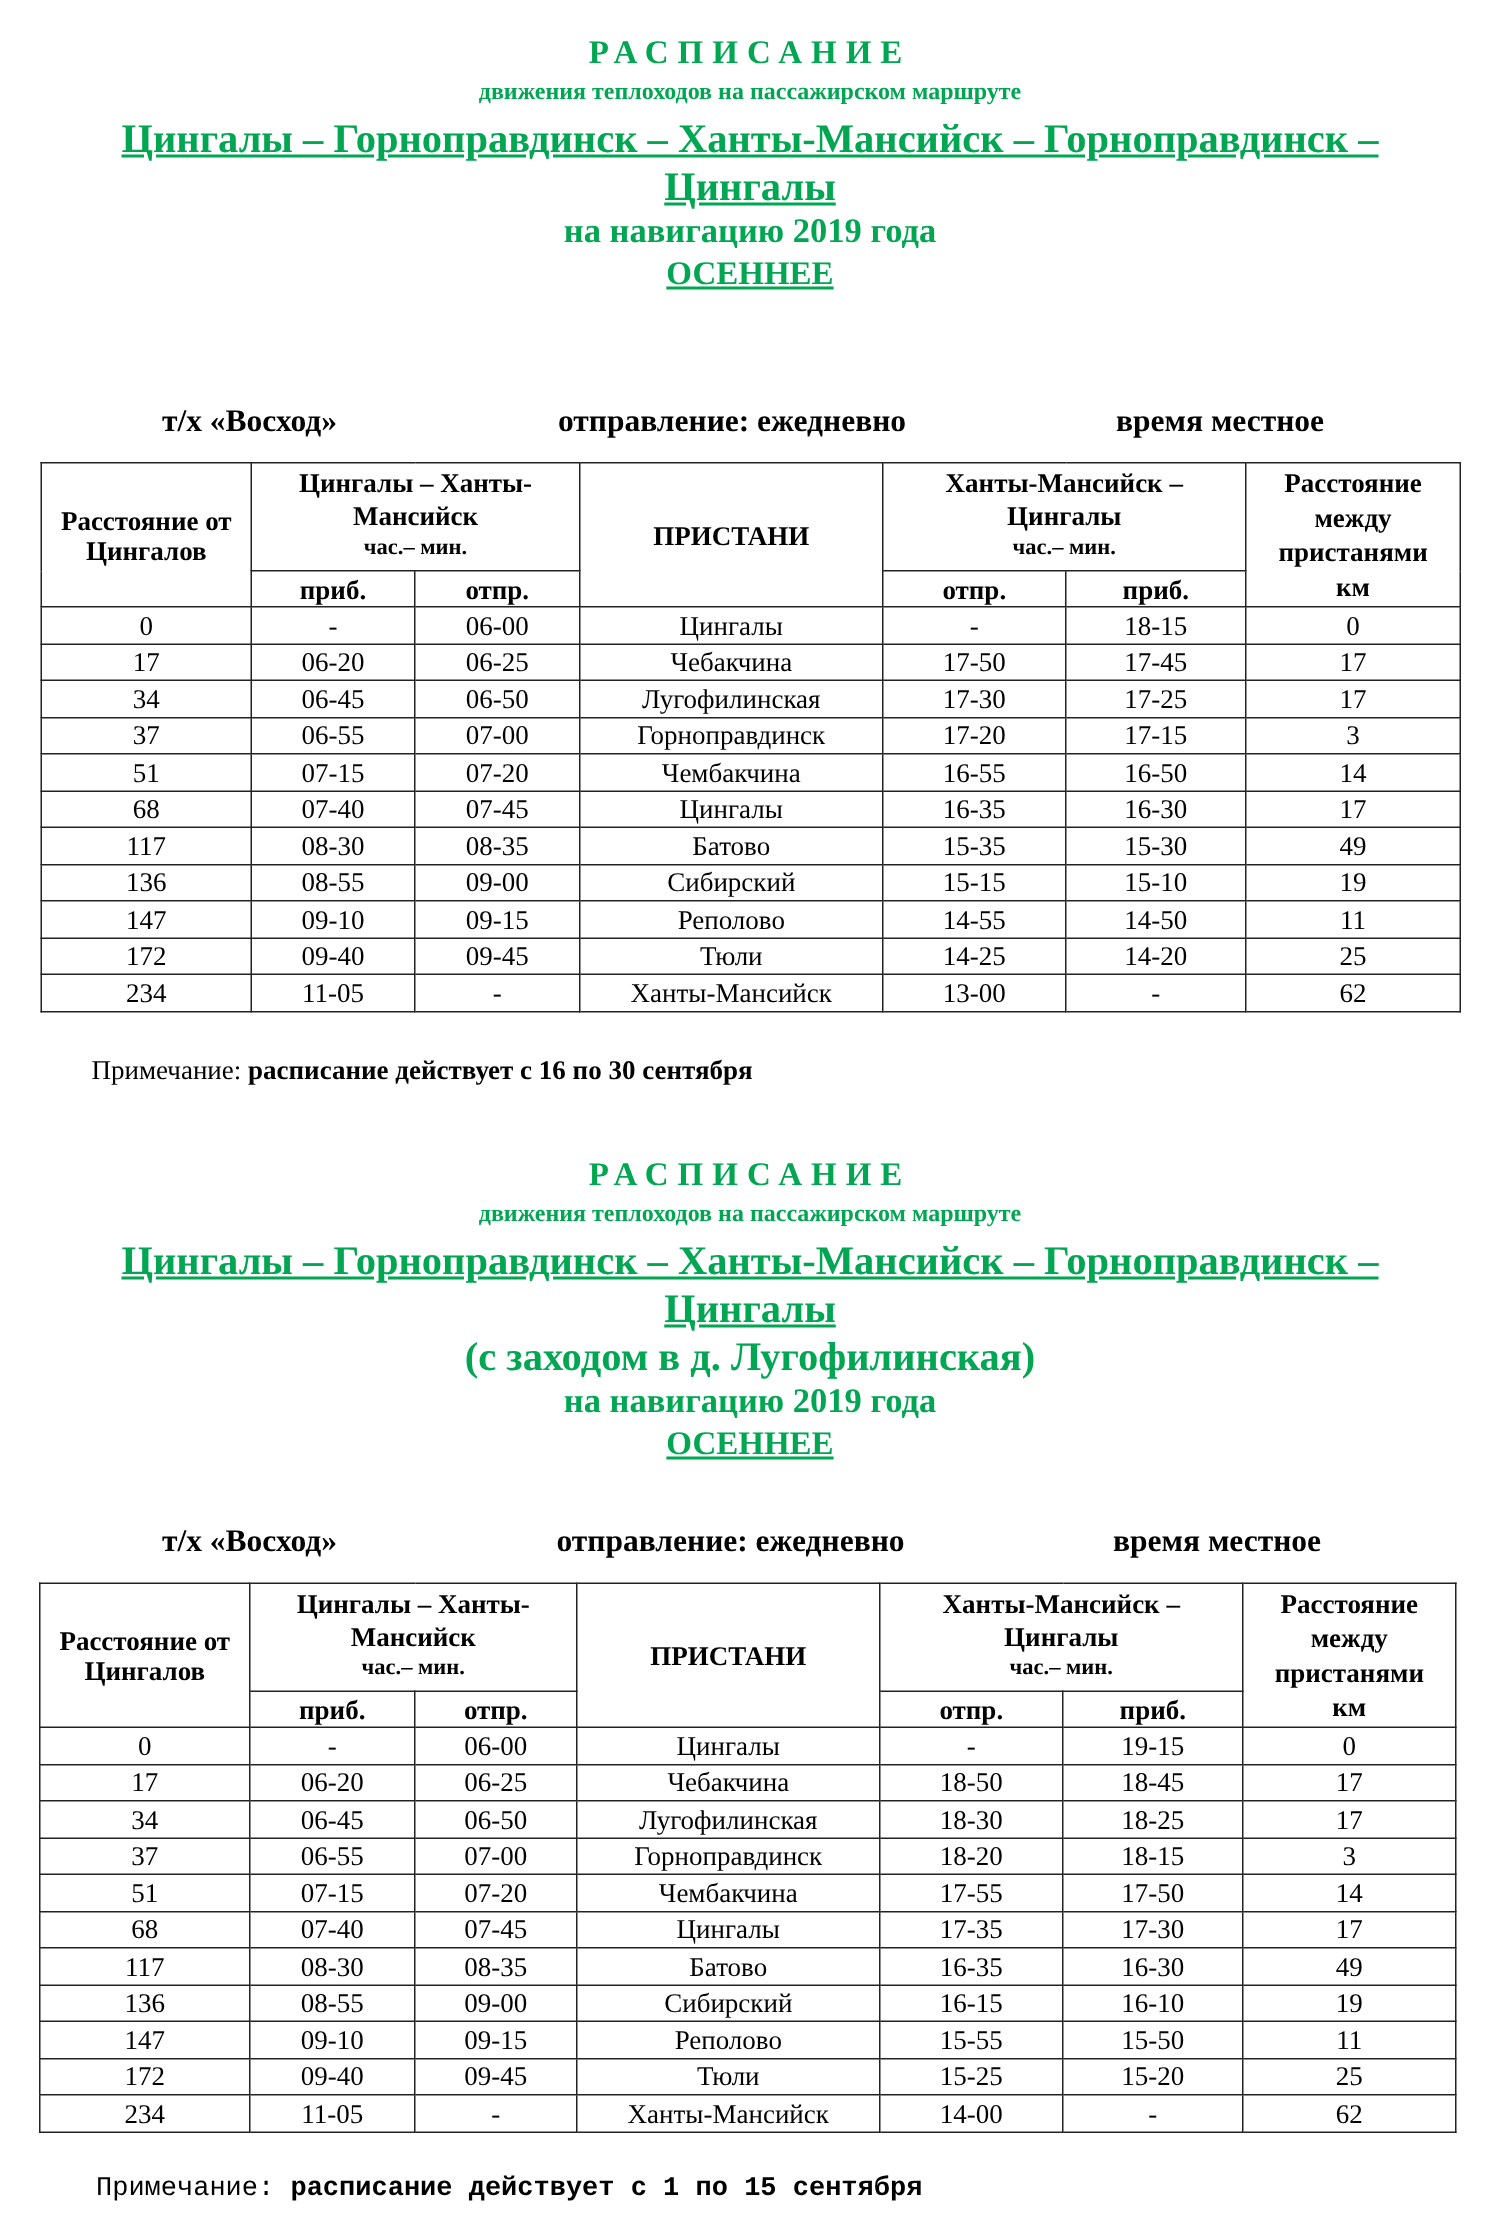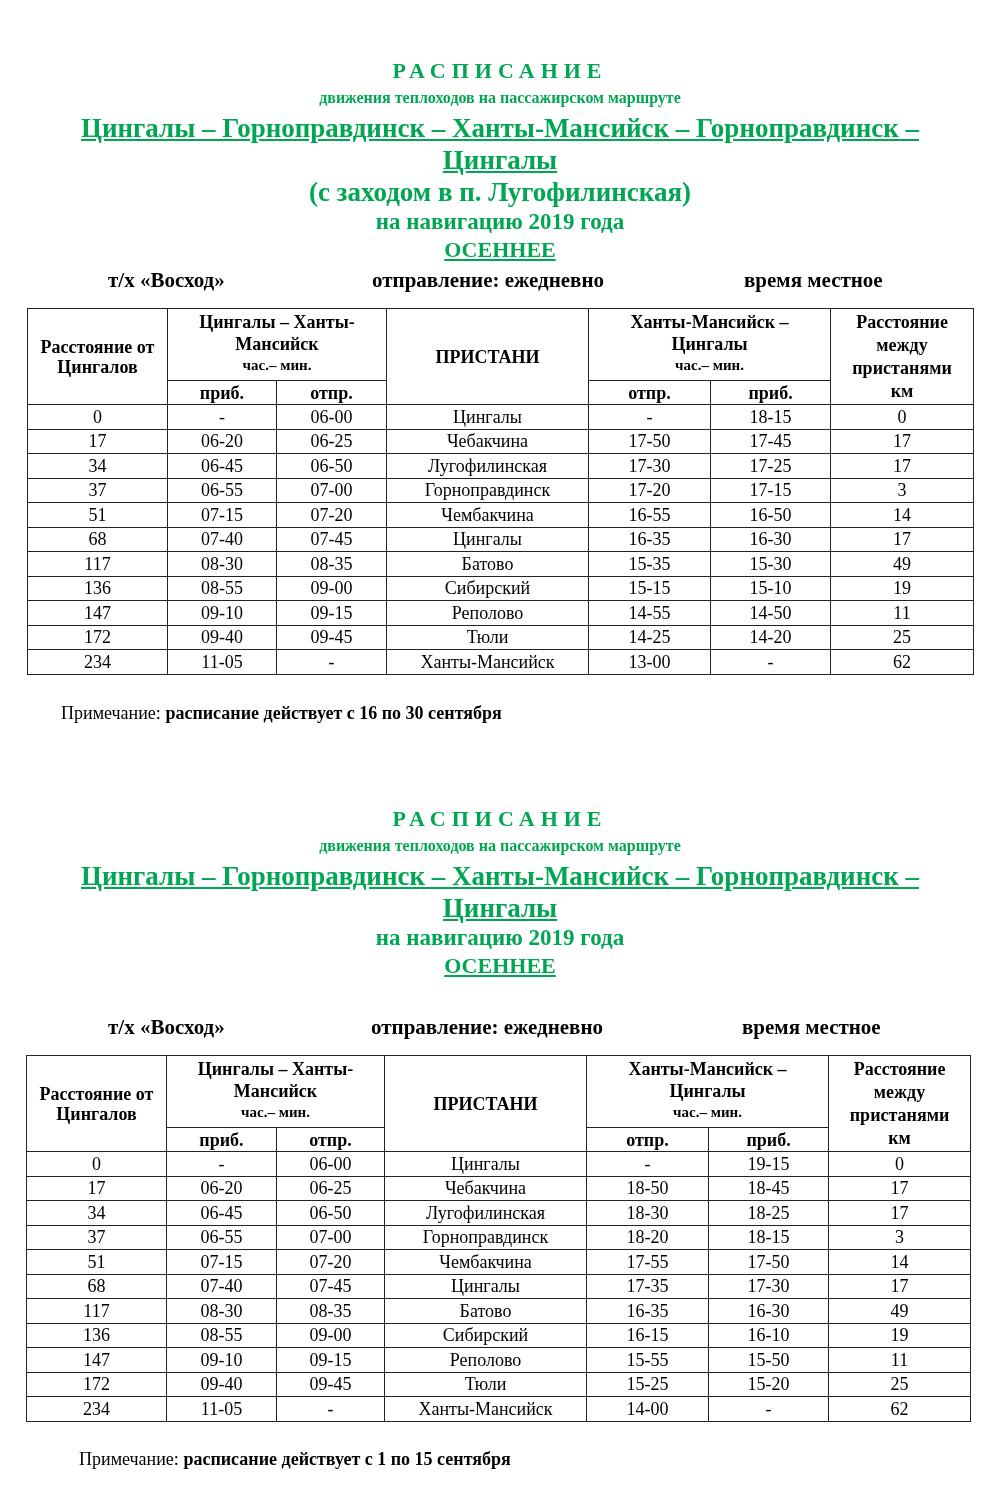--- a/index.html
+++ b/index.html
@@ -1,20 +1,20 @@
 <!DOCTYPE html>
 <html><head>
   <meta charset="utf-8">
   <style>
     html, body { margin: 0; padding: 0; background: #ffffff; }
     body {
       width: 1000px; height: 1492px; position: relative; overflow: hidden;
       font-family: "Liberation Serif", "DejaVu Serif", serif; color: #000;
     }
-    .section { position: absolute; left: 0; width: 1000px; margin-top: 36px; }
+    .section { position: absolute; left: 0; width: 1000px; }
     .hdr { text-align: center; color: #00a651; font-weight: bold; }
     .hdr .l1 { font-size: 22px; letter-spacing: 6px; height: 26px; line-height: 26px; }
     .hdr .l2 { font-size: 16px; height: 28px; line-height: 28px; font-weight: bold; }
     .hdr .l3 { font-size: 27px; height: 32px; line-height: 32px; text-decoration: underline; }
     .hdr .l4 { font-size: 27px; height: 32px; line-height: 32px; text-decoration: underline; }
     .hdr .l5 { font-size: 27px; height: 32px; line-height: 32px; }
     .hdr .l6 { font-size: 23px; height: 28px; line-height: 28px; }
     .hdr .l7 { font-size: 22px; height: 28px; line-height: 28px; text-decoration: underline; }
     .meta { position: relative; height: 32px; font-size: 21px; font-weight: bold; margin-top: 11px; }
     .meta span { position: absolute; top: 0; }
@@ -33,21 +33,20 @@
   </style>
 </head>
 <body>
 
 <div class="section" style="top:22px;">
   <div class="hdr" style="color: rgb(0, 166, 81);">
     <div class="l1">РАСПИСАНИЕ</div>
     <div class="l2">движения теплоходов на пассажирском маршруте</div>
     <div class="l3">Цингалы – Горноправдинск – Ханты-Мансийск – Горноправдинск –</div>
     <div class="l4">Цингалы</div>
-    <div class="l5">(с заходом в п. Лугофилинская)</div>
     <div class="l6">на навигацию 2019 года</div>
     <div class="l7">ОСЕННЕЕ</div>
   </div>
 </div>
 
 <div class="meta" style="position:absolute; top:257px; left:0; width:1000px;">
   <span style="left:108px;">т/х «Восход»</span>
   <span style="left:372px;">отправление: ежедневно</span>
   <span style="left:744px;">время местное</span>
 </div>
@@ -193,20 +192,21 @@
   <span>Примечание:</span>
   <b>расписание действует с 16 по 30 сентября</b>
 </div>
 
 <div class="section" style="top:770px;">
   <div class="hdr" style="color: rgb(0, 166, 81);">
     <div class="l1">РАСПИСАНИЕ</div>
     <div class="l2">движения теплоходов на пассажирском маршруте</div>
     <div class="l3">Цингалы – Горноправдинск – Ханты-Мансийск – Горноправдинск –</div>
     <div class="l4">Цингалы</div>
+    <div class="l5">(с заходом в д. Лугофилинская)</div>
     <div class="l6">на навигацию 2019 года</div>
     <div class="l7">ОСЕННЕЕ</div>
   </div>
 </div>
 
 <div class="meta" style="position:absolute; top:1004px; left:0; width:1000px;">
   <span style="left:108px;">т/х «Восход»</span>
   <span style="left:371px;">отправление: ежедневно</span>
   <span style="left:742px;">время местное</span>
 </div>
@@ -341,16 +341,16 @@
         <td>11-05</td>
         <td>-</td>
         <td>Ханты-Мансийск</td>
         <td>14-00</td>
         <td>-</td>
         <td>62</td>
       </tr>
     </tbody>
 </table>
 
-<div class="note" style="left:79px; top:1449px;">
+<div class="note" style="left:64px; top:1449px;font-family:Liberation Mono, monospace;">
   <span>Примечание:</span>
   <b>расписание действует с 1 по 15 сентября</b>
 </div>
 
 </body></html>

